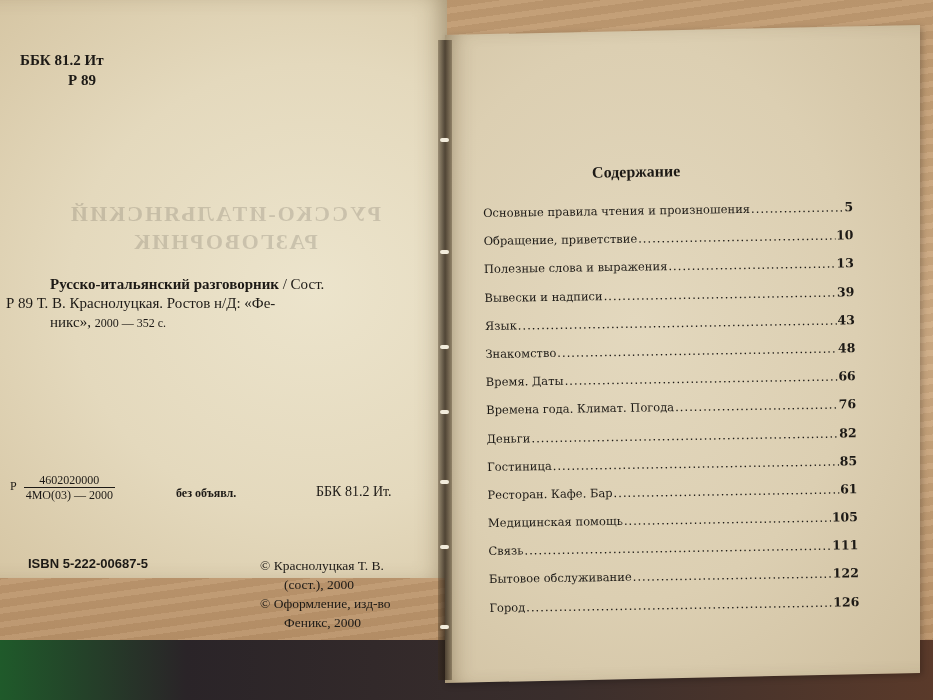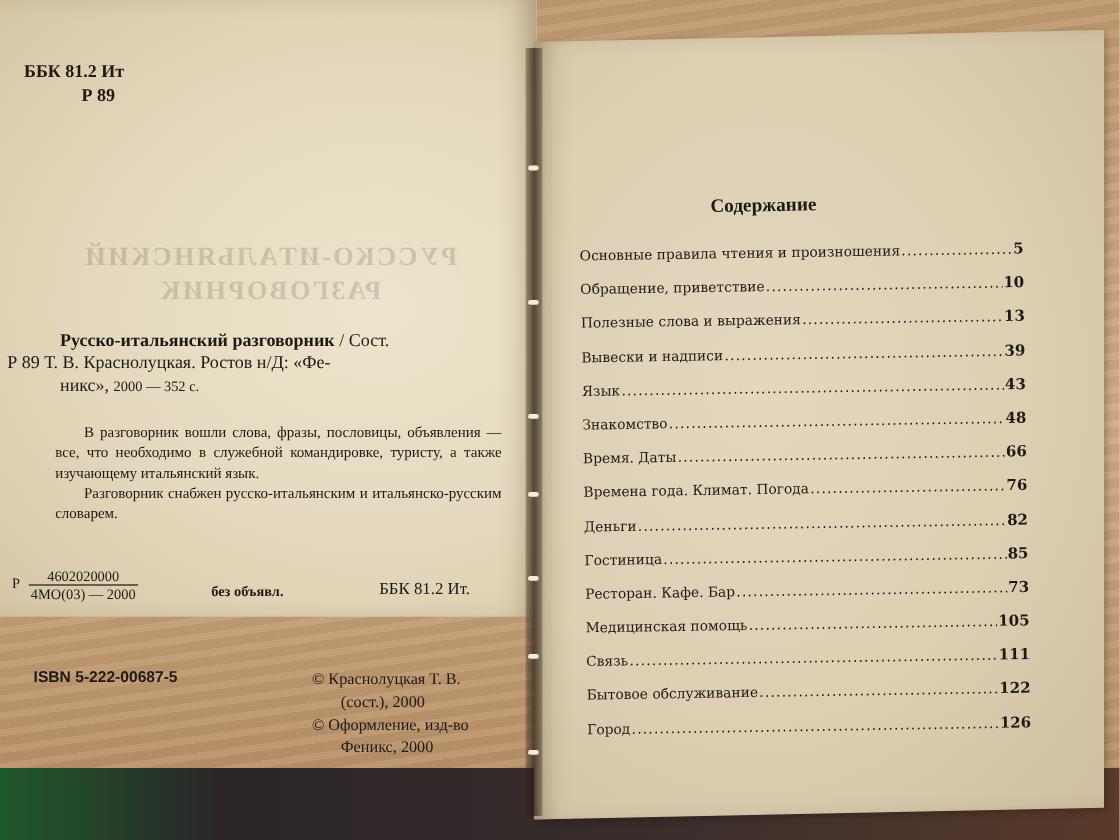--- a/index.html
+++ b/index.html
@@ -12,21 +12,21 @@
       position: absolute; inset: 0;
       background:
         repeating-linear-gradient(172deg, rgba(255,255,255,0.05) 0px, rgba(255,255,255,0.05) 6px, rgba(0,0,0,0.04) 6px, rgba(0,0,0,0.04) 14px),
         linear-gradient(180deg, #c09a70 0%, #cfac84 50%, #b58d63 100%);
     }
     .book-cover {
       position: absolute; left: 0; top: 640px; width: 933px; height: 60px;
       background: linear-gradient(90deg, #1f5a2a 0%, #2a2428 20%, #3a2e2c 60%, #5a3a2a 100%);
     }
     .page-left {
-      position: absolute; left: 0; top: 0; width: 447px; height: 514px;
+      position: absolute; left: 0; top: 0; width: 447px; height: 578px;
       background: radial-gradient(ellipse at 70% 50%, #ece4cc 0%, #e4d9bd 55%, #d6c6a4 100%);
       box-shadow: inset -18px 0 24px -12px rgba(90,70,40,0.45);
     }
     .page-right {
       position: absolute; left: 445px; top: 30px; width: 475px; height: 648px;
       background: radial-gradient(ellipse at 40% 45%, #e3d8be 0%, #dccfb2 55%, #cfbf9f 100%);
       transform: skewY(-1.2deg);
       box-shadow: inset 18px 0 22px -12px rgba(80,60,30,0.45), 2px 2px 6px rgba(0,0,0,0.25);
     }
     .gutter {
@@ -103,24 +103,20 @@
     </div>
     <div>
       <span class="num">Р 89</span><span> Т. В. Краснолуцкая. Ростов н/Д: «Фе-</span>
     </div>
     <div style="padding-left:44px;">
       <span>никс», </span>
       <span class="small">2000 — 352 с.</span>
     </div>
   </div>
 
-  <div class="annotation">
-    <p>В разговорник вошли слова, фразы, пословицы, объявления — все, что необходимо в служебной командировке, туристу, а также изучающему итальянский язык.</p>
-    <p>Разговорник снабжен русско-итальянским и итальянско-русским словарем.</p>
-  </div>
 
   <div class="txt code-block">
     <span>Р</span>
     <span class="frac">
       <span class="num-top">4602020000</span>
       <span class="num-bot">4МО(03) — 2000</span>
     </span>
   </div>
   <div class="txt no-ad">без объявл.</div>
   <div class="txt bbk-bottom">ББК 81.2 Ит.</div>
@@ -195,21 +191,21 @@
       <span class="page">82</span>
     </div>
   <div class="toc-row">
       <span class="label">Гостиница</span>
       <span class="dots"></span>
       <span class="page">85</span>
     </div>
   <div class="toc-row">
       <span class="label">Ресторан. Кафе. Бар</span>
       <span class="dots"></span>
-      <span class="page">73</span>
+      <span class="page">61</span>
     </div>
   <div class="toc-row">
       <span class="label">Медицинская помощь</span>
       <span class="dots"></span>
       <span class="page">105</span>
     </div>
   <div class="toc-row">
       <span class="label">Связь</span>
       <span class="dots"></span>
       <span class="page">111</span>

